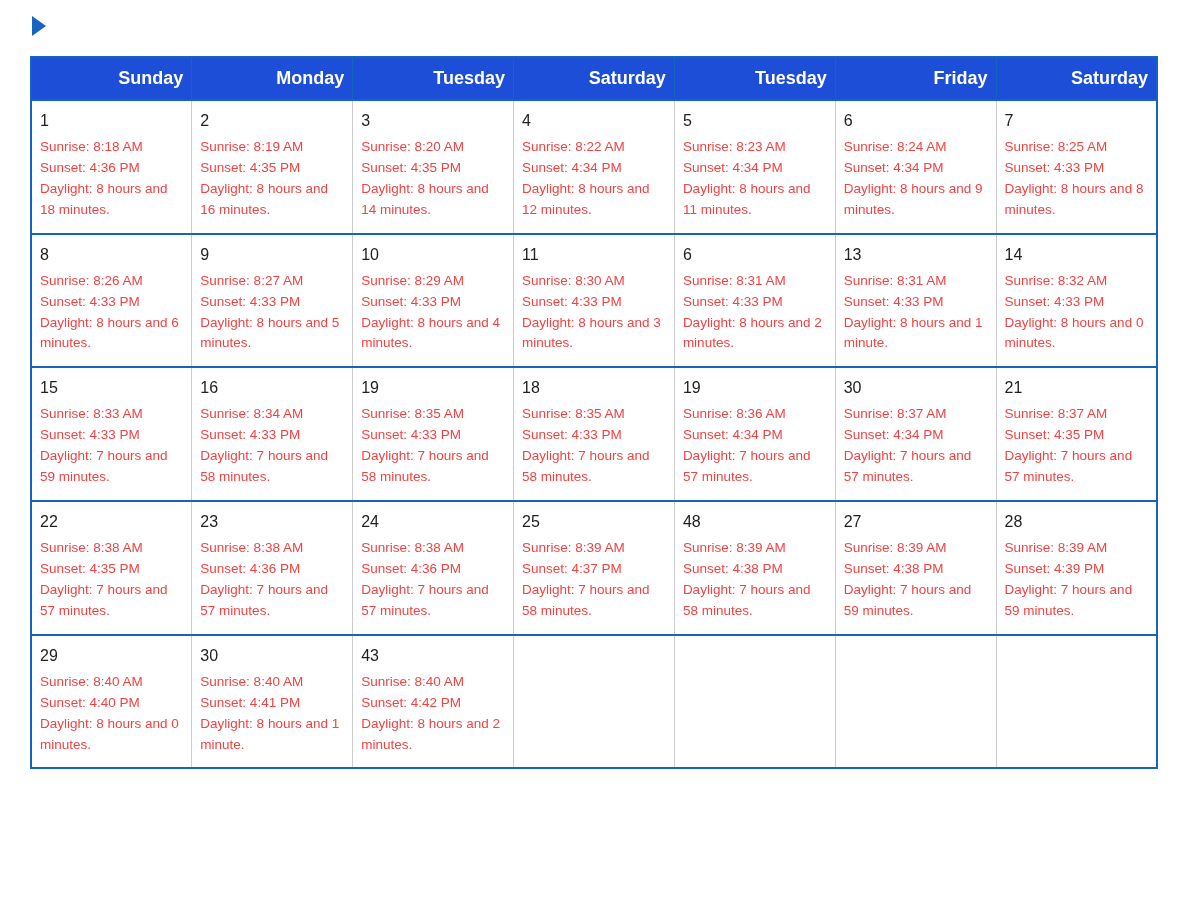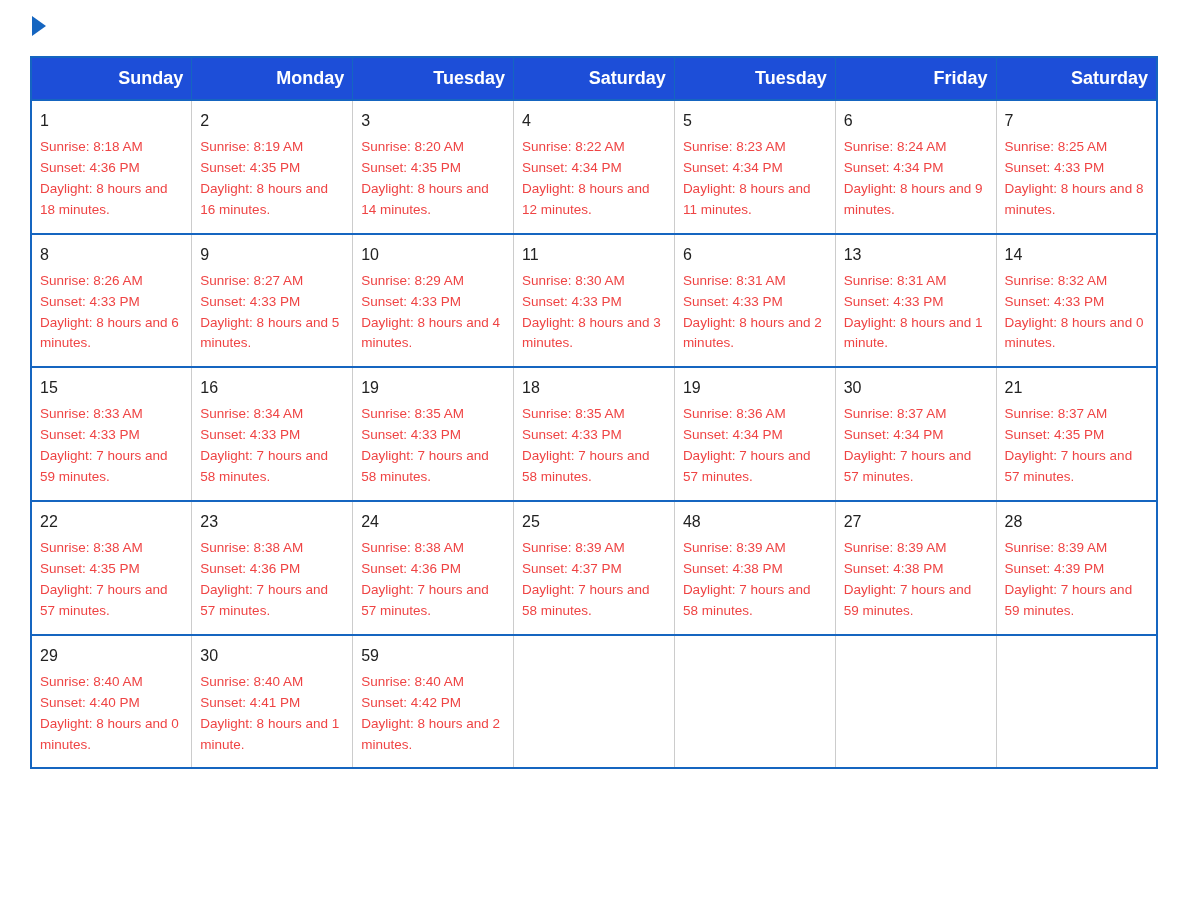--- a/index.html
+++ b/index.html
@@ -255,21 +255,21 @@
       <tr>
         <td>
         <span class="day-number">29</span>
         <span class="day-info">Sunrise: 8:40 AM<br>Sunset: 4:40 PM<br>Daylight: 8 hours and 0 minutes.</span>
       </td>
         <td>
         <span class="day-number">30</span>
         <span class="day-info">Sunrise: 8:40 AM<br>Sunset: 4:41 PM<br>Daylight: 8 hours and 1 minute.</span>
       </td>
         <td>
-        <span class="day-number">59</span>
+        <span class="day-number">43</span>
         <span class="day-info">Sunrise: 8:40 AM<br>Sunset: 4:42 PM<br>Daylight: 8 hours and 2 minutes.</span>
       </td>
         <td class="empty-cell"></td>
         <td class="empty-cell"></td>
         <td class="empty-cell"></td>
         <td class="empty-cell"></td>
       </tr>
     </tbody>
 </table>
 

